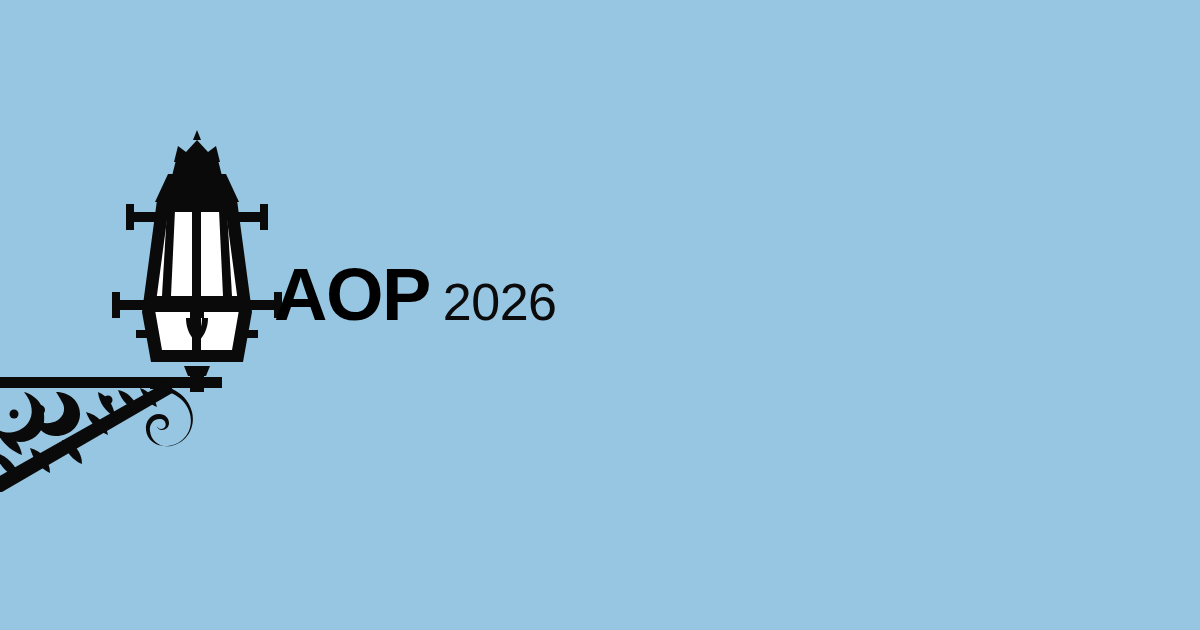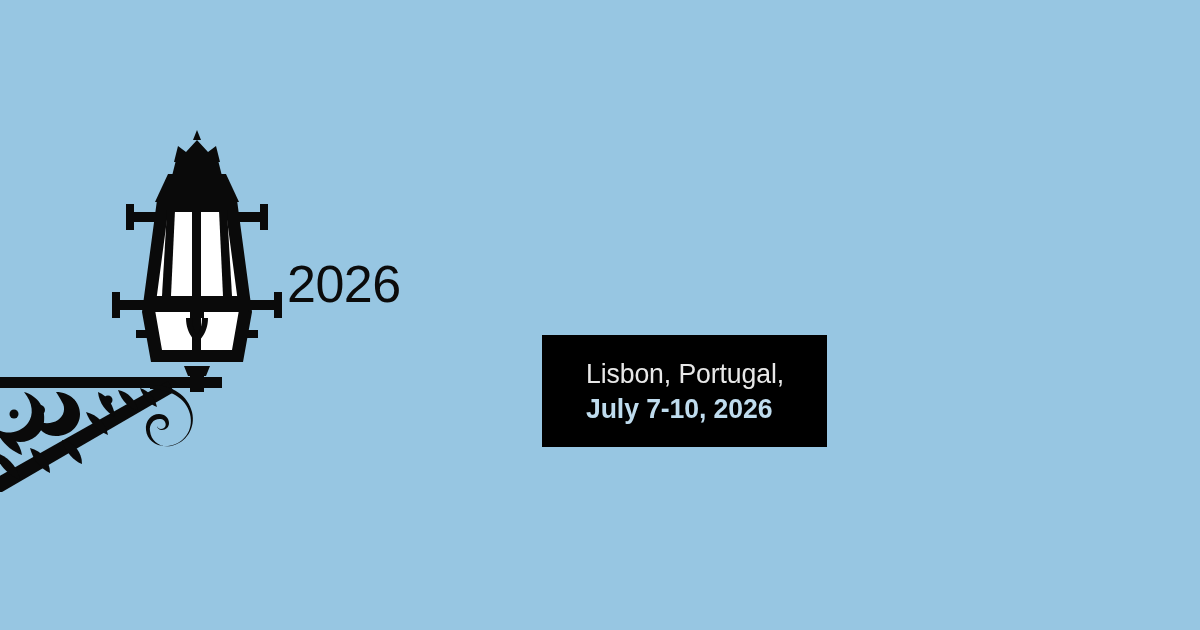--- a/index.html
+++ b/index.html
@@ -206,22 +206,19 @@
         <path d="M 172 176 L 222 176 L 218 160 L 176 160 Z"></path>
 
         <path d="M 174 162 L 178 146 L 186 152 L 197 140 L 208 152 L 216 146 L 220 162 Z"></path>
 
         <path d="M 193 140 L 197 130 L 201 140 Z"></path>
       </g>
     </svg>
   </div>
 
   <div id="wordmark">
+    <span class="aop">AOP</span>
     <span class="year">2026</span>
   </div>
 
 
-  <div id="panel-venue" class="panel">
-    <div class="venue-line venue-place">Lisbon, Portugal,</div>
-    <div class="venue-line venue-date">July 7-10, 2026</div>
-  </div>
 
 </div>
 
 </body></html>

